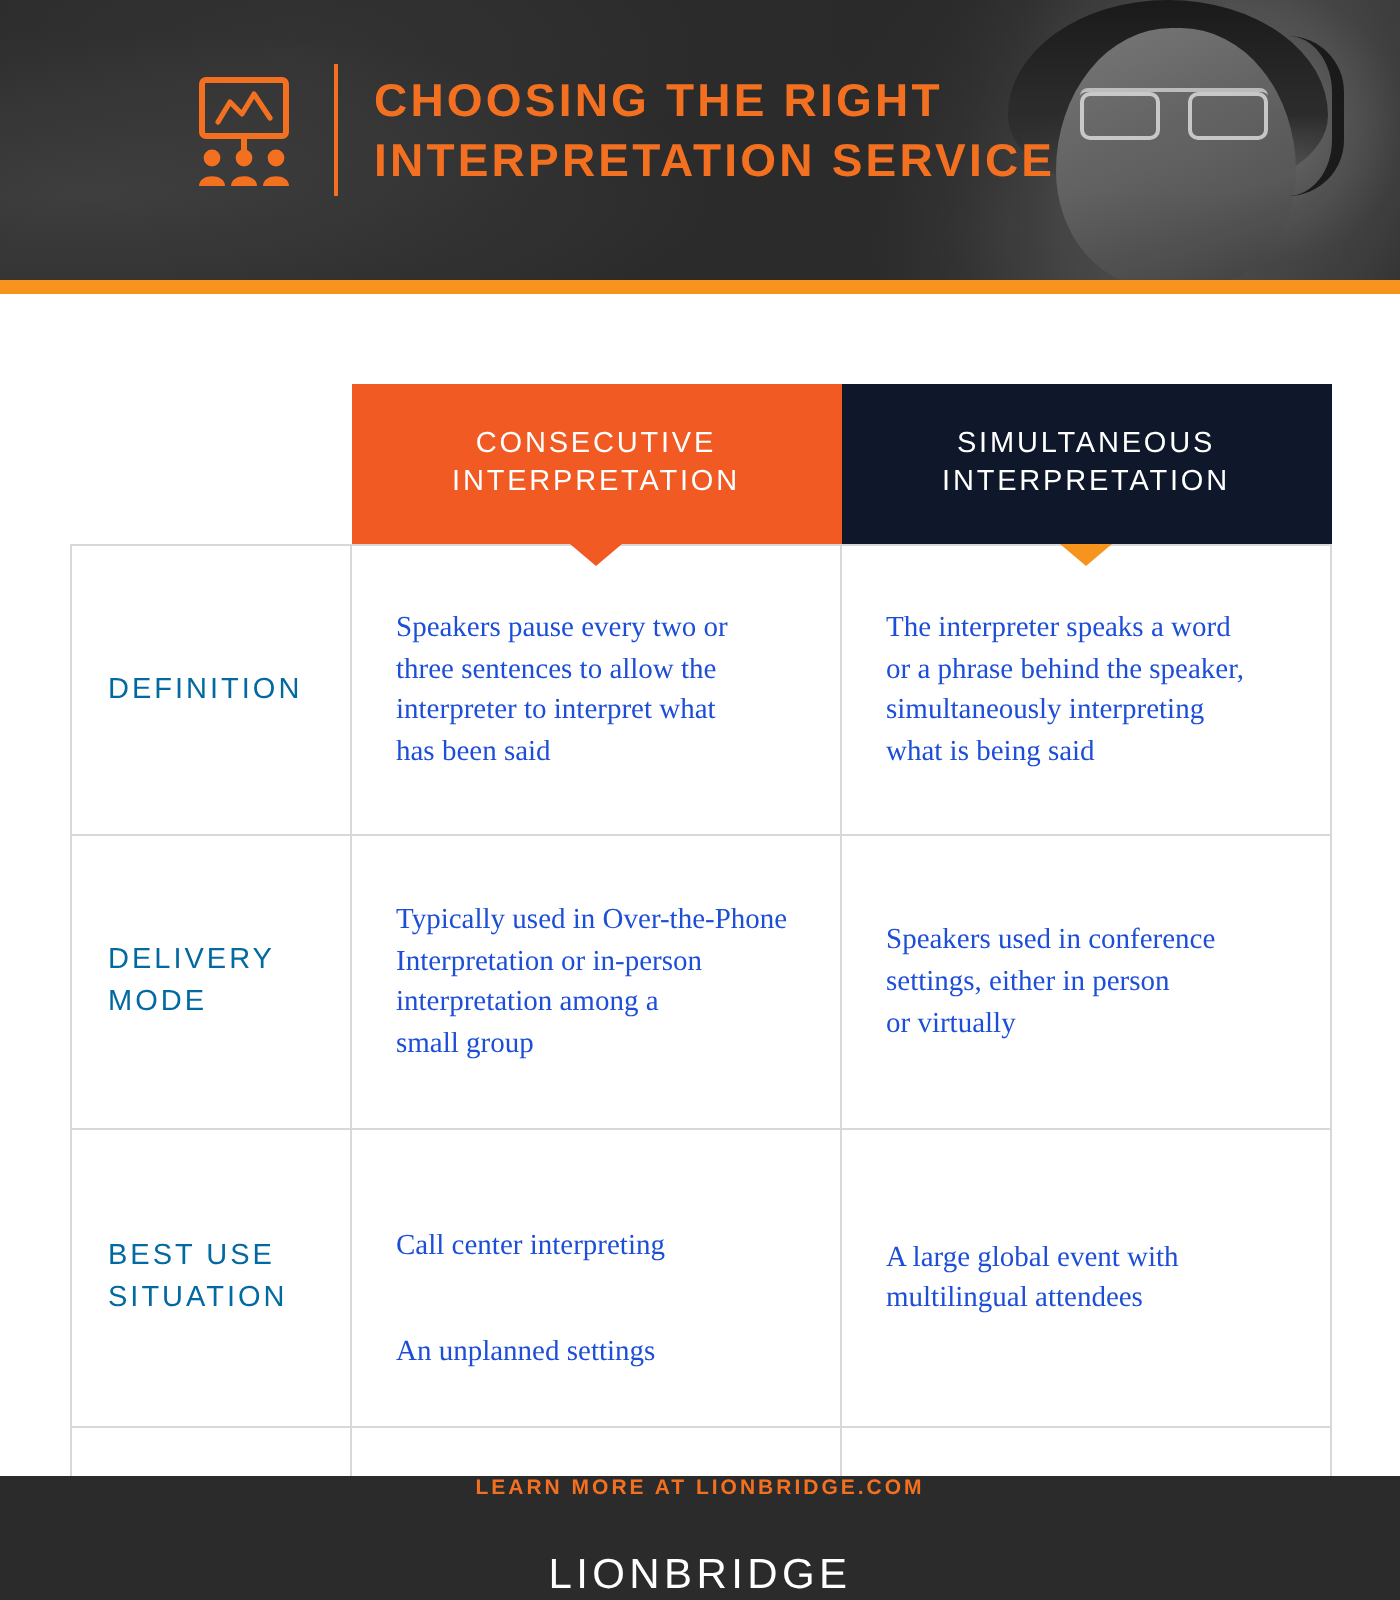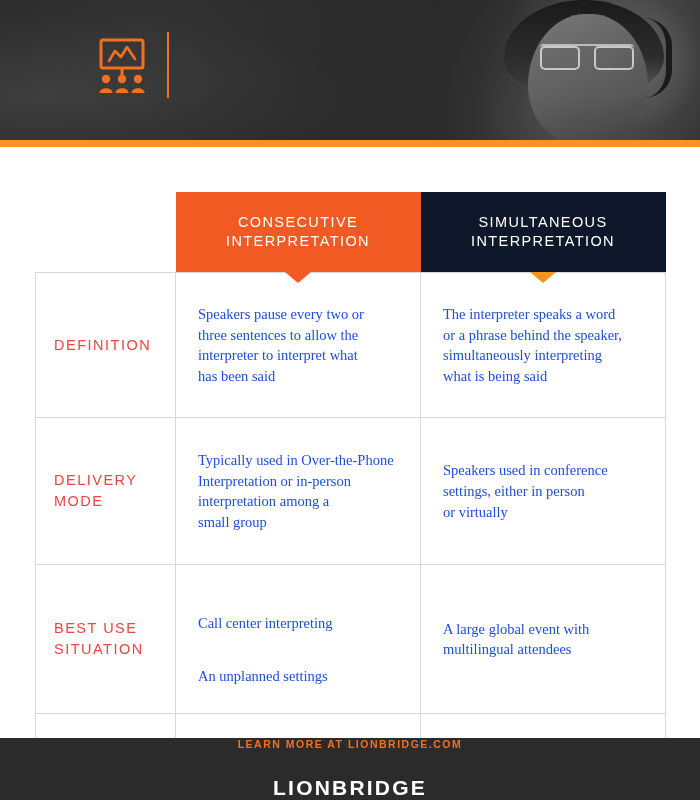--- a/index.html
+++ b/index.html
@@ -187,21 +187,21 @@
     height: 0;
     border-left: 13px solid transparent;
     border-right: 13px solid transparent;
   }
   .head-a .notch { border-top: 11px solid #f15a22; }
   .head-b .notch { border-top: 11px solid #f7941d; }
 
   .row-label {
     border: 1px solid #d8d8d8;
     padding: 0 0 1px 18px;
-    color: #ef4444;
+    color: #0369a1;
     font-size: 14.5px;
     letter-spacing: 1.5px;
     text-transform: uppercase;
     line-height: 1.4;
     white-space: pre-line;
   }
   .row-cell {
     border: 1px solid #d8d8d8;
     padding: 18px 22px;
     font-family: "Liberation Serif", serif;
@@ -235,21 +235,21 @@
     color: #f37021;
     font-size: 10.5px;
     letter-spacing: 1.5px;
     font-weight: bold;
     text-transform: uppercase;
   }
   .footer-brand {
     color: #ffffff;
     font-size: 21px;
     letter-spacing: 2.2px;
-    font-weight: bold;
+    font-weight: normal;
     text-transform: uppercase;
   }
 </style>
 </head>
 <body>
 
 <div class="page">
 
   <div class="header">
     <div class="header-left-texture"></div>
@@ -269,20 +269,22 @@
           <line x1="27" y1="31" x2="27" y2="38" stroke="#F37021" stroke-width="3"></line>
           <circle cx="11" cy="42" r="4.2" fill="#F37021"></circle>
           <path d="M4.5 56 C4.5 49.5 17.5 49.5 17.5 56 Z" fill="#F37021"></path>
           <circle cx="27" cy="42" r="4.2" fill="#F37021"></circle>
           <path d="M20.5 56 C20.5 49.5 33.5 49.5 33.5 56 Z" fill="#F37021"></path>
           <circle cx="43" cy="42" r="4.2" fill="#F37021"></circle>
           <path d="M36.5 56 C36.5 49.5 49.5 49.5 49.5 56 Z" fill="#F37021"></path>
         </svg>
       </div>
       <div class="header-divider"></div>
+      <div class="header-title">CHOOSING THE RIGHT
+INTERPRETATION SERVICE</div>
     </div>
   </div>
   <div class="header-rule"></div>
 
   <div class="table-wrap">
     <table class="cmp">
       <colgroup>
         <col class="col-label">
         <col class="col-a">
         <col class="col-b">

